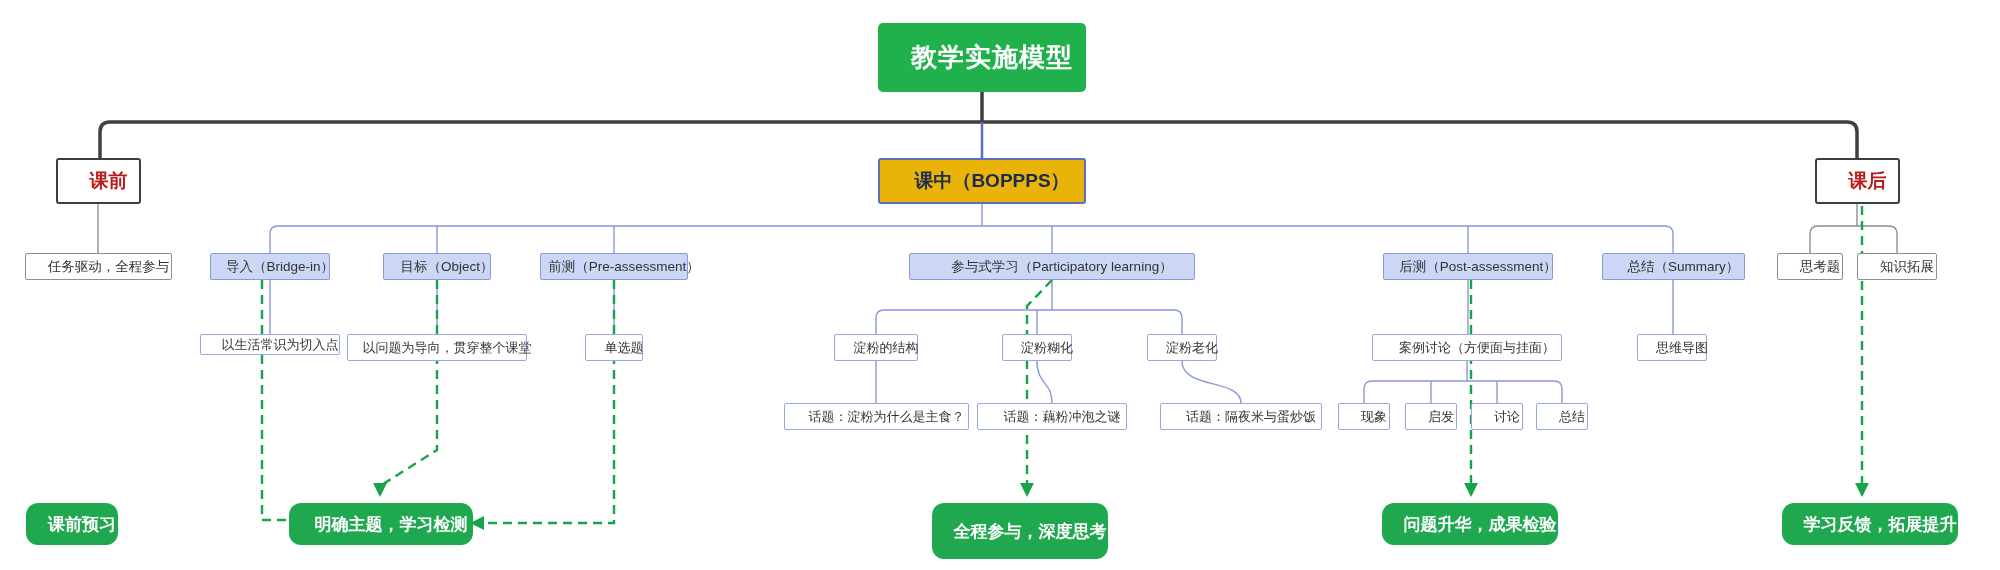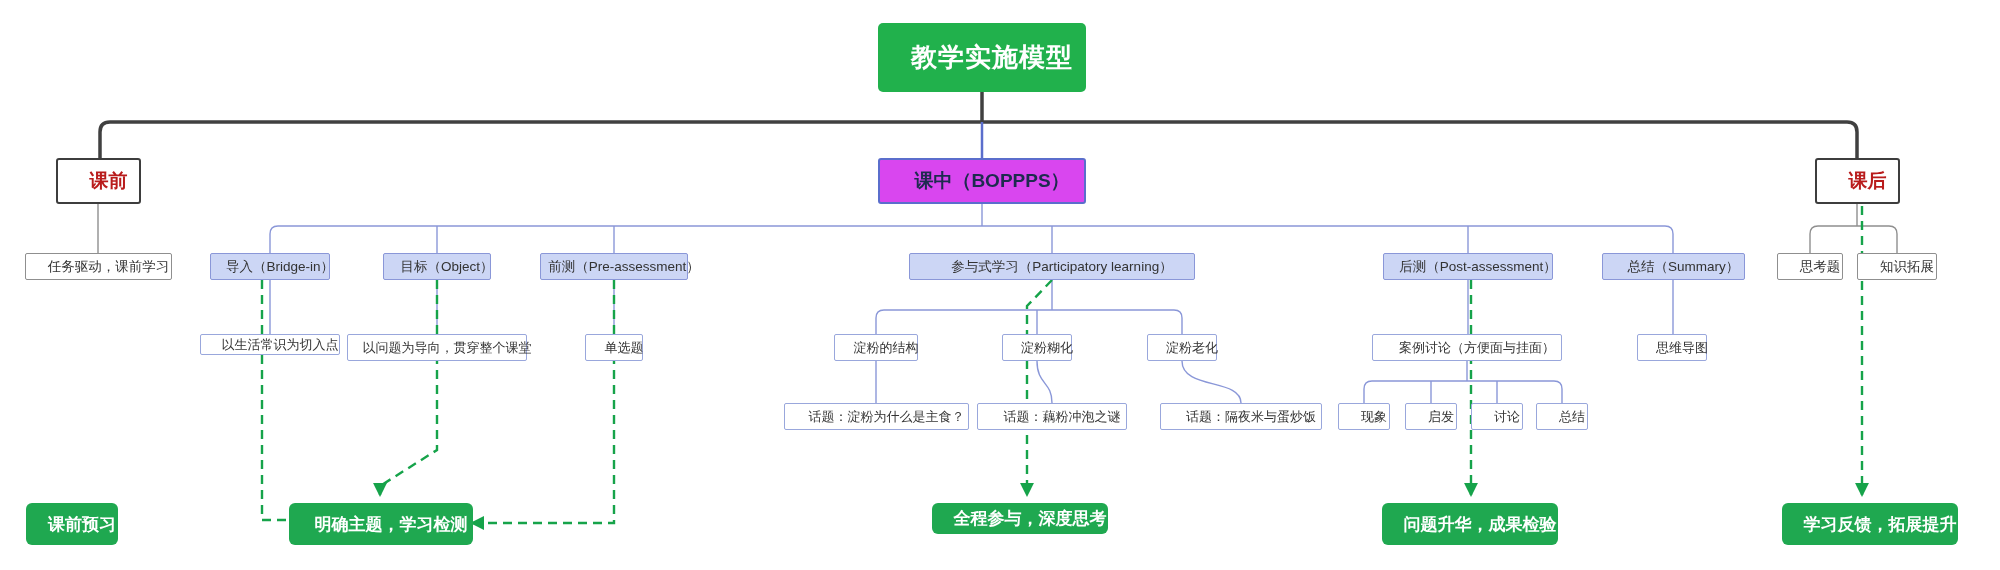--- a/index.html
+++ b/index.html
@@ -3,25 +3,25 @@
 <meta charset="utf-8">
 <style>
   html,body{margin:0;padding:0;background:#fff;}
   #canvas{position:relative;width:2000px;height:570px;background:#fff;overflow:hidden;
           font-family:"Liberation Sans",sans-serif;}
   #wires{position:absolute;left:0;top:0;z-index:1;}
   .node{position:absolute;box-sizing:border-box;display:flex;align-items:center;justify-content:center;
         white-space:nowrap;z-index:2;background:#fff;color:#333;padding-left:20px;}
   .root{background:#21B14C;color:#fff;font-weight:bold;font-size:26px;border-radius:5px;letter-spacing:1px;}
   .l1{border:2.5px solid #3d3d3d;font-weight:bold;font-size:19px;color:#b91c1c;border-radius:3px;}
-  .l1.blue{background:#d946ef;border-color:#5B6ECC;color:#1d2b4f;}
+  .l1.blue{background:#eab308;border-color:#5B6ECC;color:#1d2b4f;}
   .stage{background:#CCD6F5;border:1.3px solid #8A97D8;font-size:13.5px;border-radius:2px;text-align:center;}
   .leaf-blue{background:#fff;border:1.3px solid #99A7DC;font-size:13px;border-radius:2px;}
   .leaf-gray{background:#fff;border:1.3px solid #8F8F8F;font-size:13.5px;border-radius:2px;}
-  .outcome{background:#1FA850;color:#fff;font-weight:bold;font-size:17px;border-radius:6px;}
+  .outcome{background:#1FA850;color:#fff;font-weight:bold;font-size:17px;border-radius:12px;}
 </style>
 </head>
 <body>
 
 <div id="canvas">
 
   <svg id="wires" width="2000" height="570" viewBox="0 0 2000 570">
     <defs>
       <marker id="arr" markerWidth="8" markerHeight="8" refX="5.2" refY="3" orient="auto">
         <path d="M0,0 L6,3 L0,6 Z" fill="#16A34A"></path>
@@ -75,21 +75,21 @@
       <path d="M1862,206 L1862,495" marker-end="url(#arr)"></path>
     </g>
   </svg>
 
   <div class="node root" style="left:878px;top:23px;width:208px;height:69px">教学实施模型</div>
 
   <div class="node l1" style="left:56px;top:158px;width:85px;height:46px">课前</div>
   <div class="node l1 blue" style="left:878px;top:158px;width:208px;height:46px">课中（BOPPPS）</div>
   <div class="node l1" style="left:1815px;top:158px;width:85px;height:46px">课后</div>
 
-  <div class="node leaf-gray" style="left:25px;top:253px;width:147px;height:27px">任务驱动，课前学习</div>
+  <div class="node leaf-gray" style="left:25px;top:253px;width:147px;height:27px">任务驱动，全程参与</div>
   <div class="node stage" style="left:210px;top:253px;width:120px;height:27px">导入（Bridge-in）</div>
   <div class="node stage" style="left:383px;top:253px;width:108px;height:27px">目标（Object）</div>
   <div class="node stage" style="left:540px;top:253px;width:148px;height:27px">前测（Pre-assessment）</div>
   <div class="node stage" style="left:909px;top:253px;width:286px;height:27px">参与式学习（Participatory learning）</div>
   <div class="node stage" style="left:1383px;top:253px;width:170px;height:27px">后测（Post-assessment）</div>
   <div class="node stage" style="left:1602px;top:253px;width:143px;height:27px">总结（Summary）</div>
   <div class="node leaf-gray" style="left:1777px;top:253px;width:66px;height:27px">思考题</div>
   <div class="node leaf-gray" style="left:1857px;top:253px;width:80px;height:27px">知识拓展</div>
 
   <div class="node leaf-blue" style="left:200px;top:334px;width:140px;height:21px">以生活常识为切入点</div>
@@ -104,17 +104,17 @@
   <div class="node leaf-blue" style="left:784px;top:403px;width:185px;height:27px">话题：淀粉为什么是主食？</div>
   <div class="node leaf-blue" style="left:977px;top:403px;width:150px;height:27px">话题：藕粉冲泡之谜</div>
   <div class="node leaf-blue" style="left:1160px;top:403px;width:162px;height:27px">话题：隔夜米与蛋炒饭</div>
   <div class="node leaf-blue" style="left:1338px;top:403px;width:52px;height:27px">现象</div>
   <div class="node leaf-blue" style="left:1405px;top:403px;width:52px;height:27px">启发</div>
   <div class="node leaf-blue" style="left:1471px;top:403px;width:52px;height:27px">讨论</div>
   <div class="node leaf-blue" style="left:1536px;top:403px;width:52px;height:27px">总结</div>
 
   <div class="node outcome" style="left:26px;top:503px;width:92px;height:42px">课前预习</div>
   <div class="node outcome" style="left:289px;top:503px;width:184px;height:42px">明确主题，学习检测</div>
-  <div class="node outcome" style="left:932px;top:503px;width:176px;height:31px">全程参与，深度思考</div>
+  <div class="node outcome" style="left:932px;top:503px;width:176px;height:56px">全程参与，深度思考</div>
   <div class="node outcome" style="left:1382px;top:503px;width:176px;height:42px">问题升华，成果检验</div>
   <div class="node outcome" style="left:1782px;top:503px;width:176px;height:42px">学习反馈，拓展提升</div>
 
 </div>
 
 </body></html>

